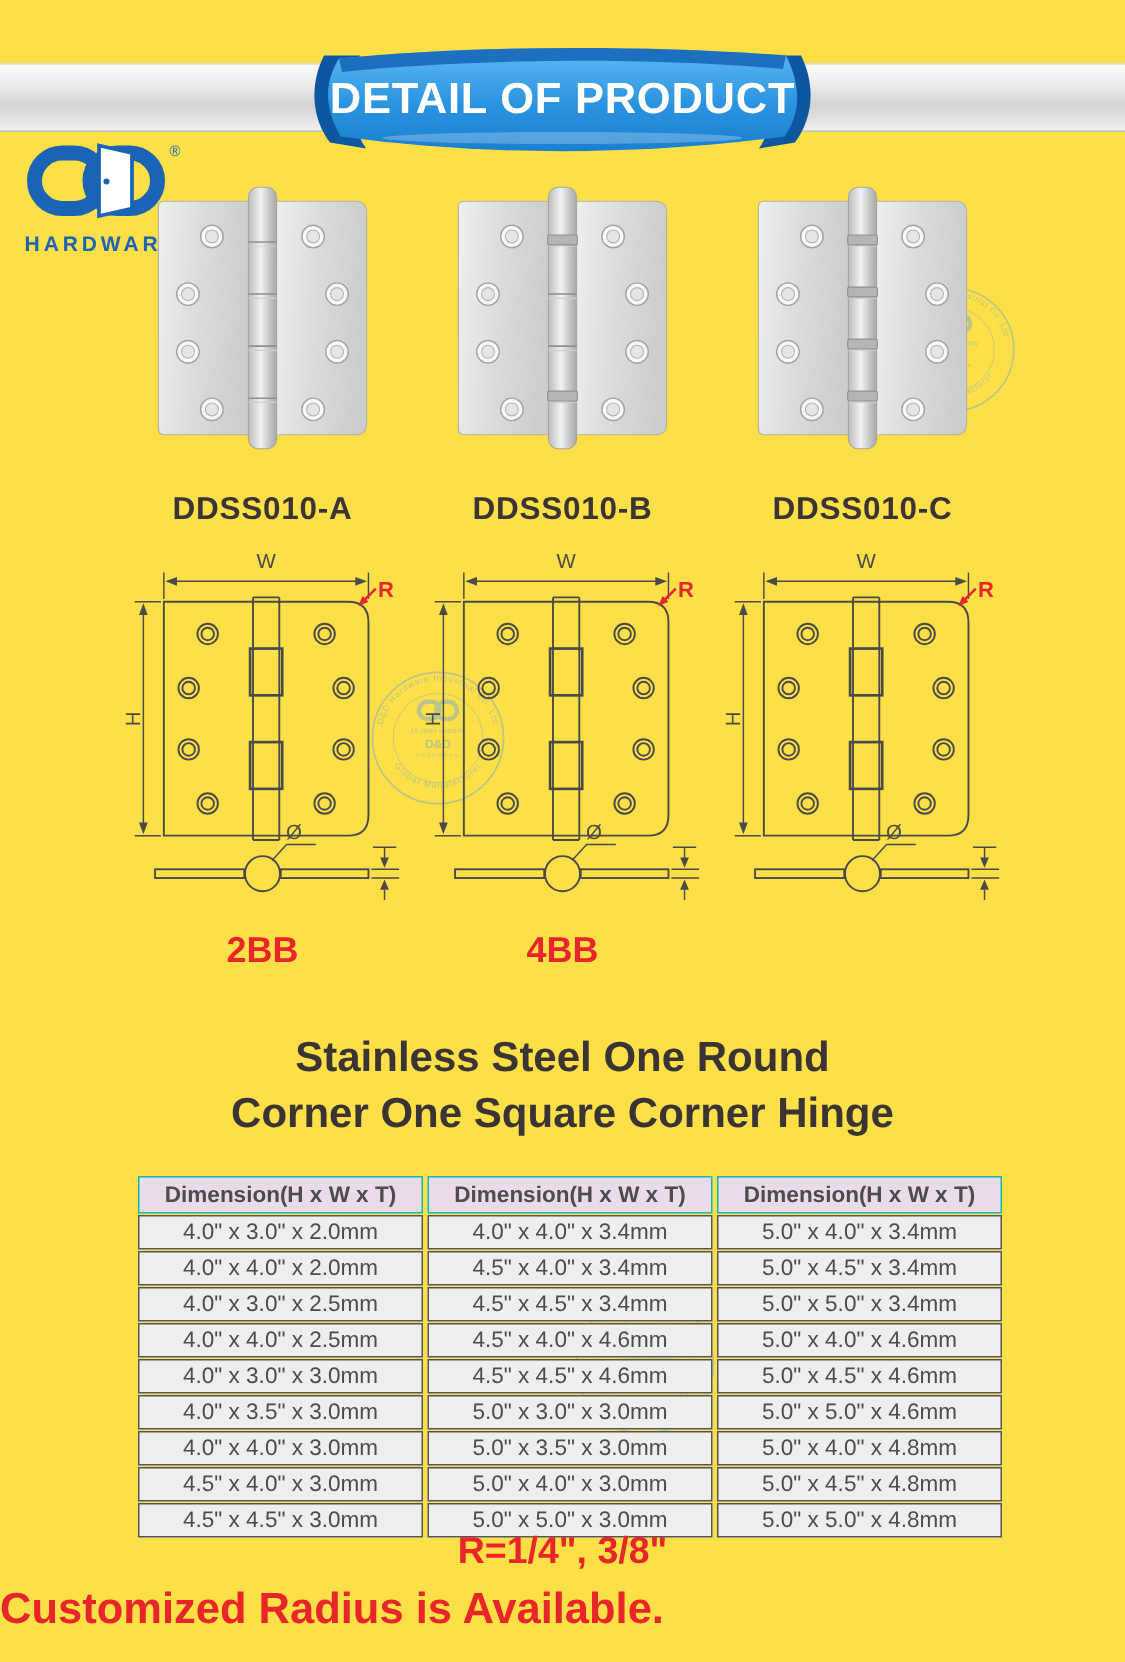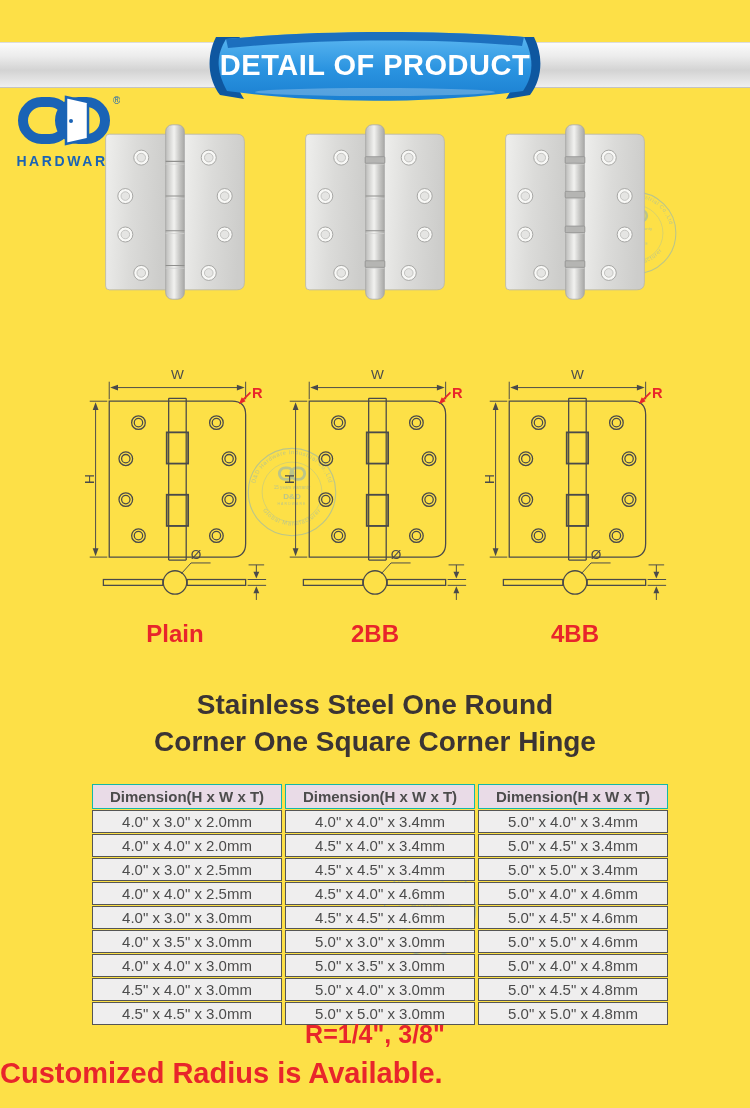--- a/index.html
+++ b/index.html
@@ -239,41 +239,45 @@
       <g fill="#b5b5b3" stroke="#8f8f8d" stroke-width=".8">
             <rect x="69.5" y="41" width="21" height="7" rx="1"></rect>
             <rect x="69.5" y="78" width="21" height="7" rx="1"></rect>
             <rect x="69.5" y="115" width="21" height="7" rx="1"></rect>
             <rect x="69.5" y="152" width="21" height="7" rx="1"></rect>
           </g>
         </svg>
       </div>
   </div>
 
+  <div class="row models">
+    <div class="col">DDSS010-A</div>
+    <div class="col">DDSS010-B</div>
+    <div class="col">DDSS010-C</div>
+  </div>
 
   <div class="row diagrams">
     <div class="col">
         <svg width="190" height="238" viewBox="0 0 195 244">
           <use href="#hinge-diagram"></use>
         </svg>
       </div>
     <div class="col">
         <svg width="190" height="238" viewBox="0 0 195 244">
           <use href="#hinge-diagram"></use>
         </svg>
       </div>
     <div class="col">
         <svg width="190" height="238" viewBox="0 0 195 244">
           <use href="#hinge-diagram"></use>
         </svg>
       </div>
   </div>
 
   <div class="row types">
-    <div class="col">Plain</div>
     <div class="col">2BB</div>
     <div class="col">4BB</div>
   </div>
 
   <div class="title">
     <div>Stainless Steel One Round</div>
     <div>Corner One Square Corner Hinge</div>
   </div>
 
   <div class="tables">

